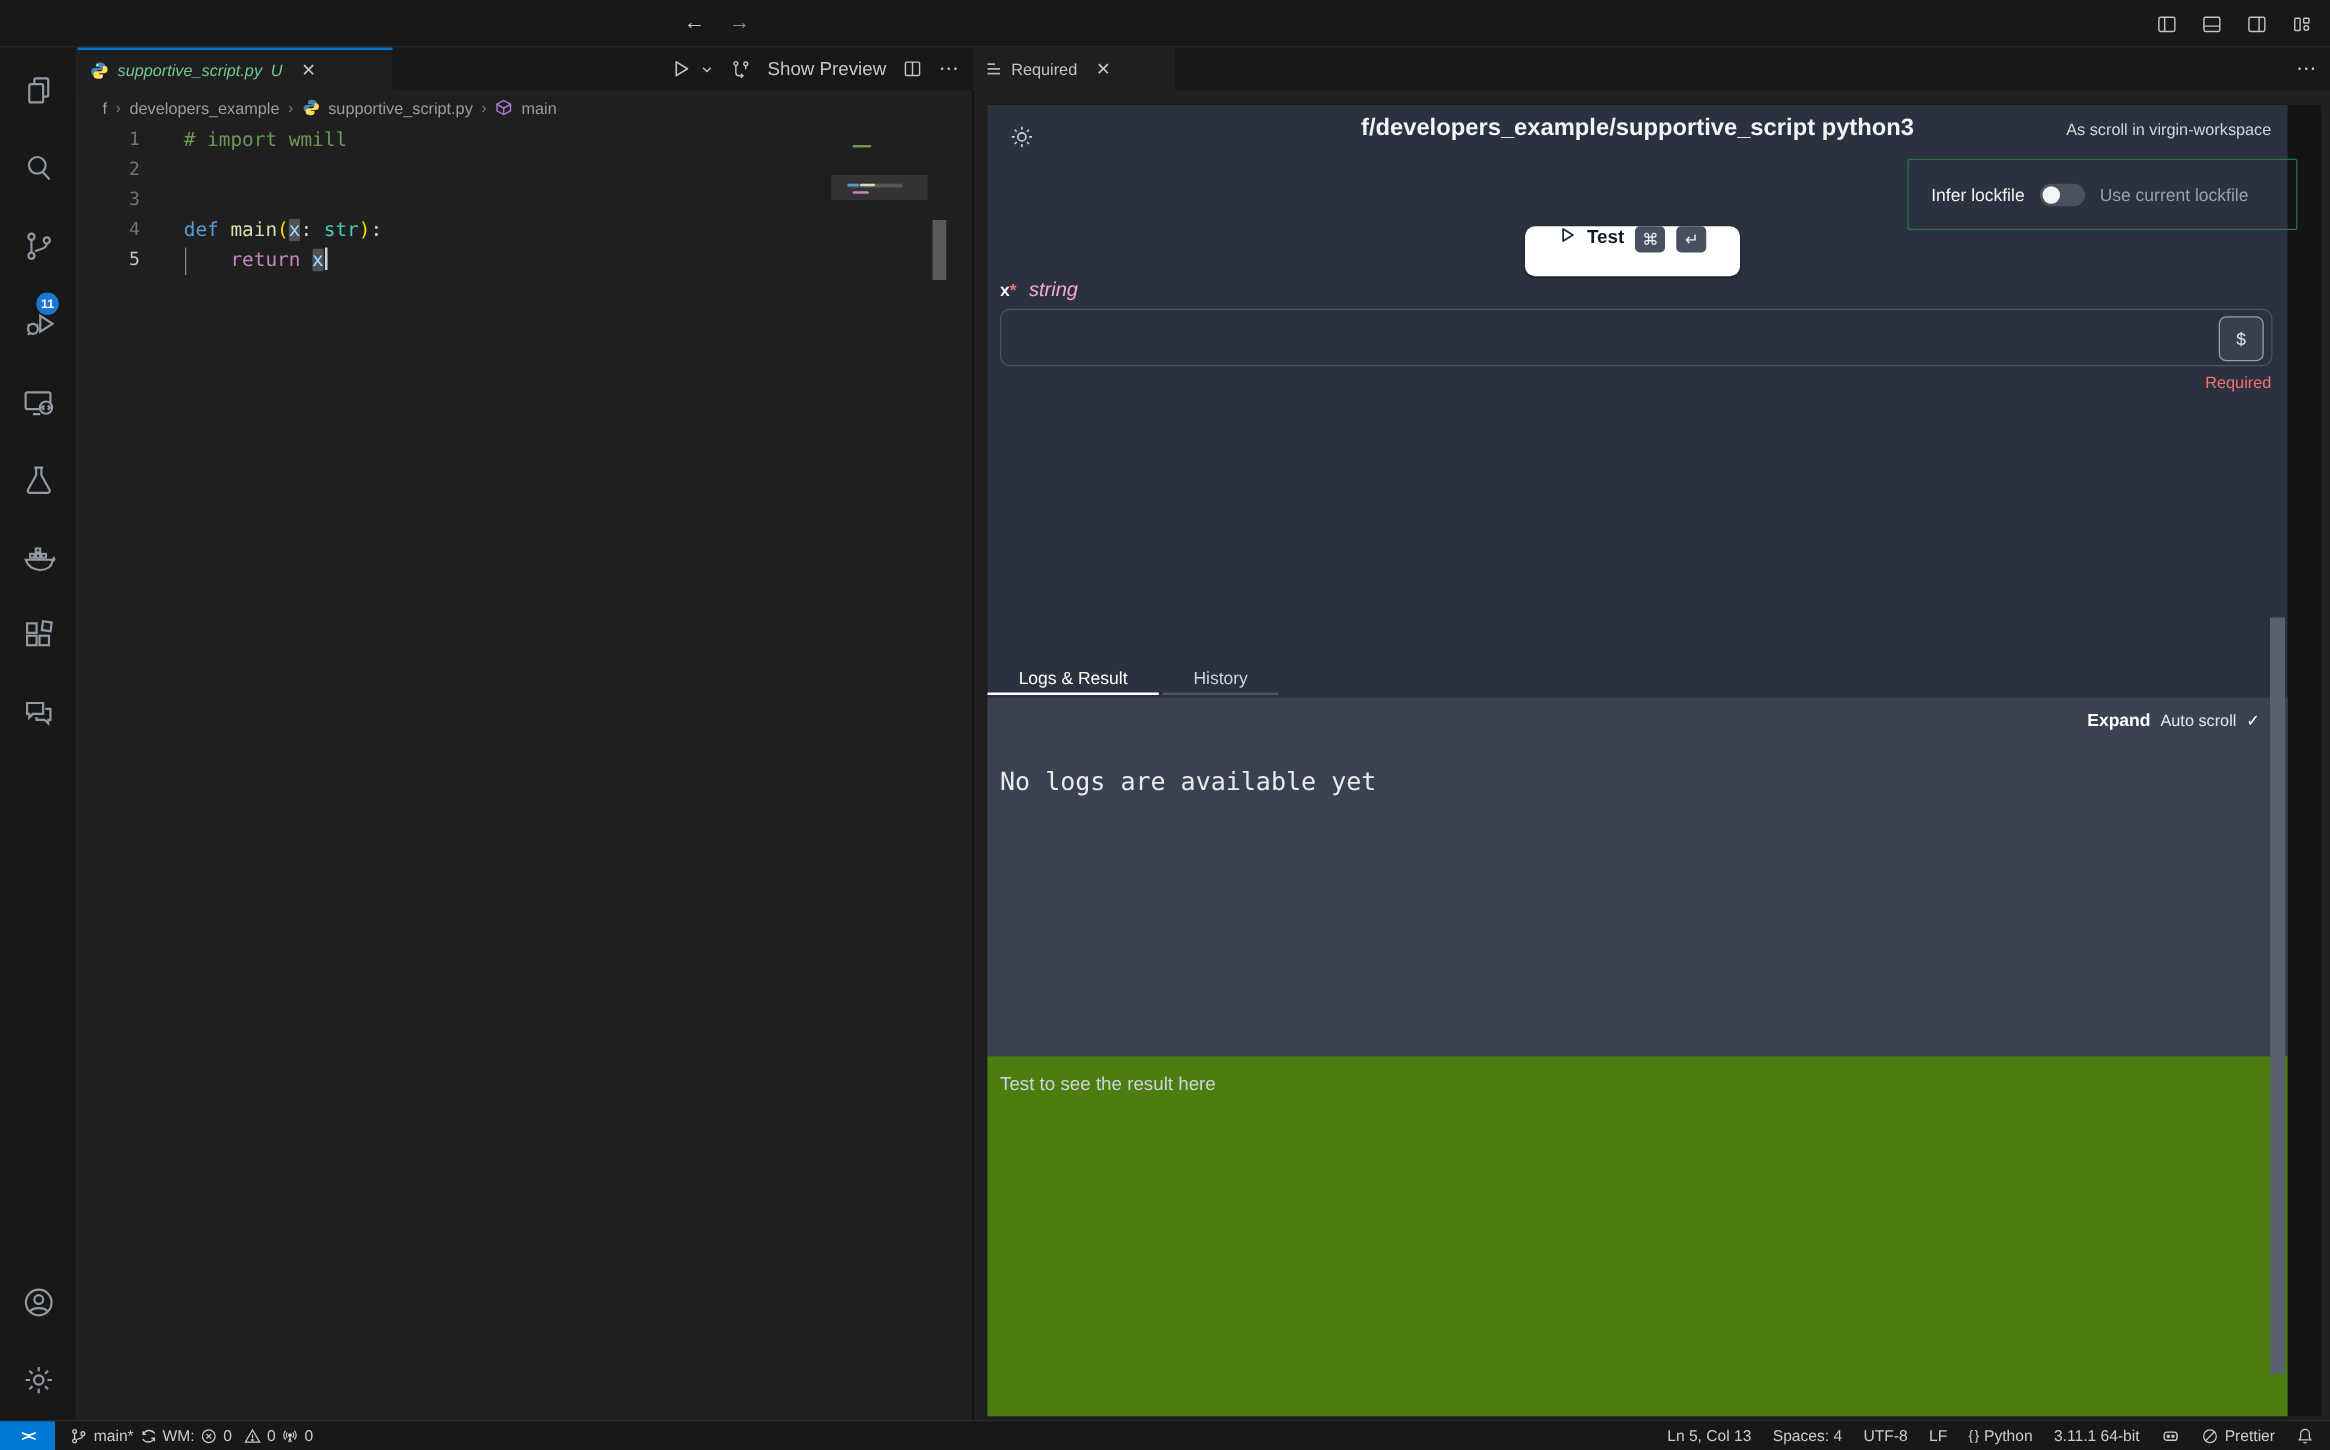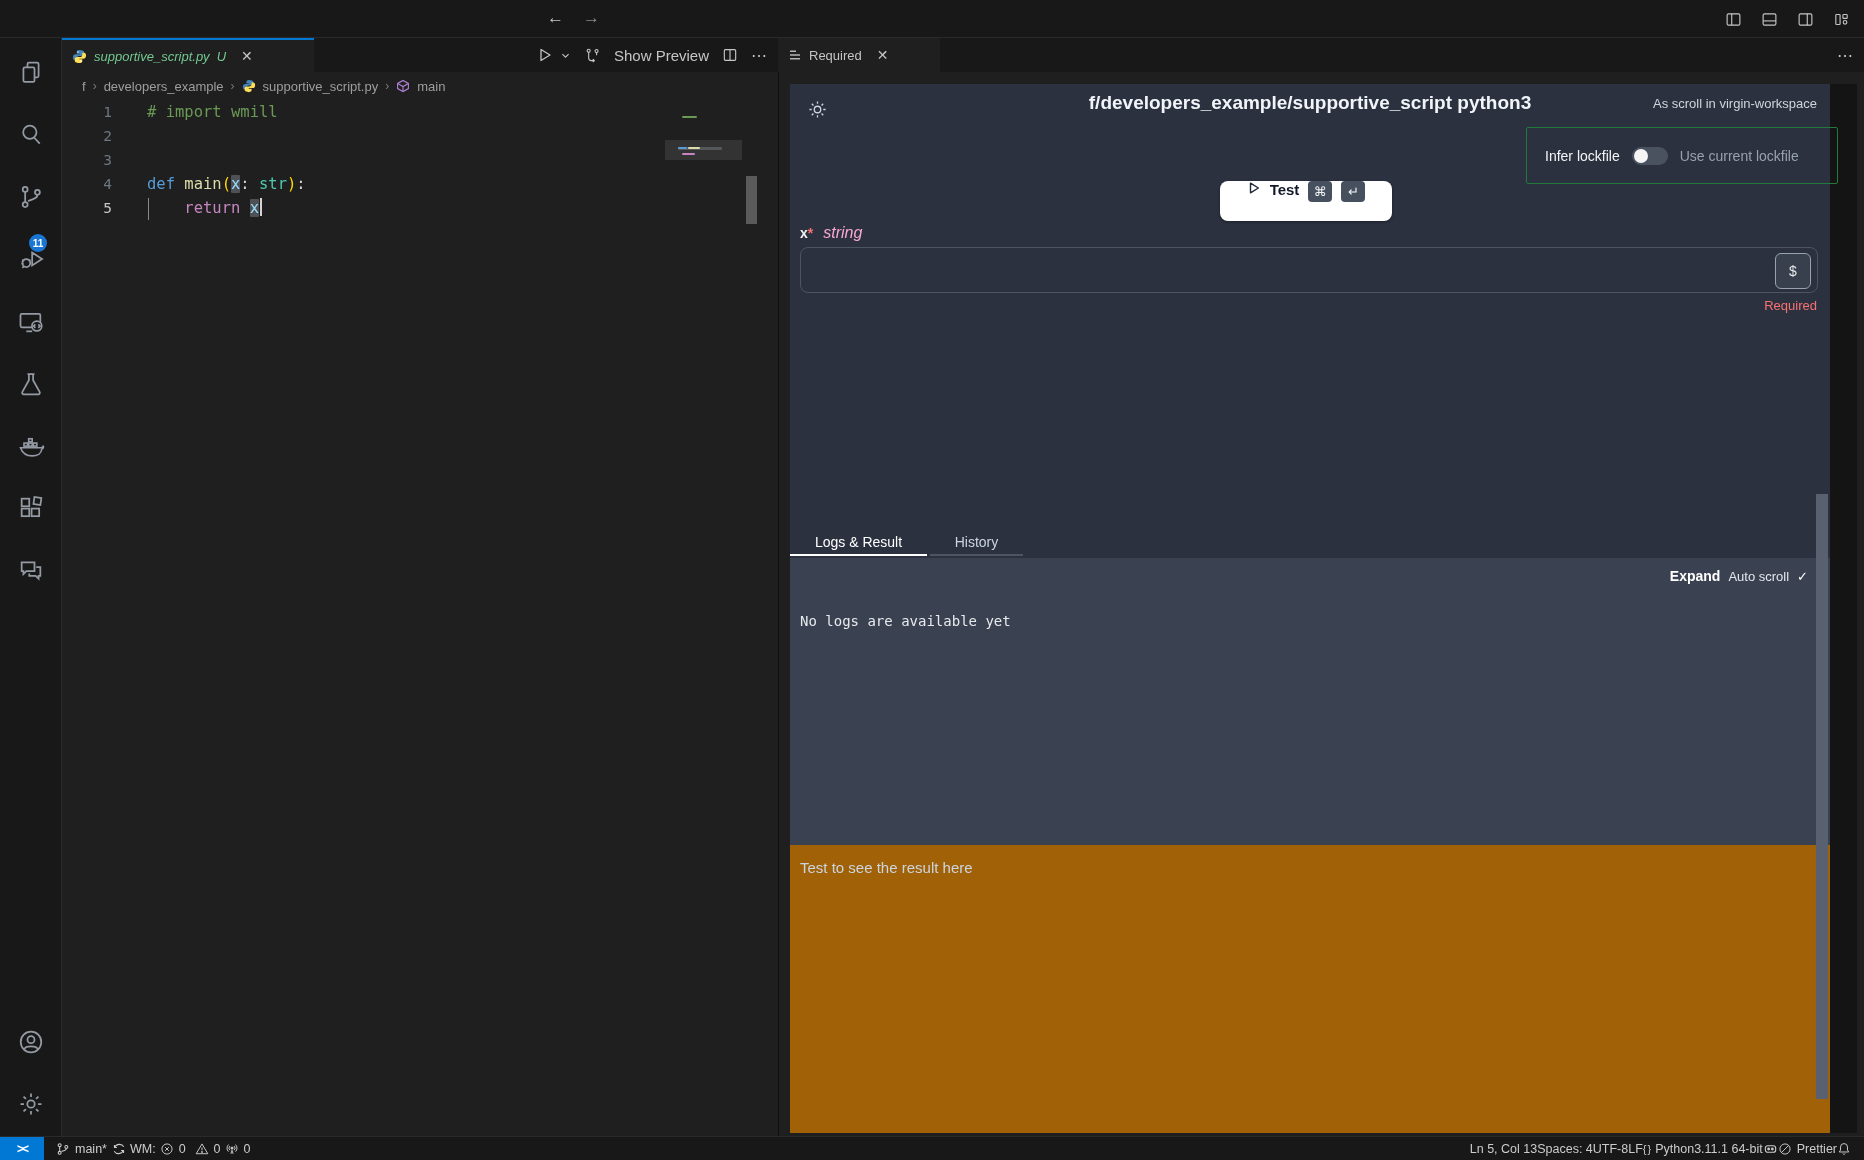--- a/index.html
+++ b/index.html
@@ -74,34 +74,34 @@
              border-radius:6px;display:flex;align-items:center;justify-content:center;color:#e5e7eb;font-size:14px;}
   #required{right:13px;top:214px;color:#f87171;font-size:13px;}
   #wtabs{left:0;top:444px;height:30px;display:flex;}
   .wtab{height:28px;line-height:28px;text-align:center;font-size:14px;box-sizing:border-box;}
   #wtab-logs{width:137px;color:#ffffff;border-bottom:2px solid #ffffff;}
   #wtab-history{width:93px;margin-left:3px;color:#cbd5e1;border-bottom:2px solid #4b5563;}
   #logspanel{left:0;top:474px;width:1040px;height:287px;background:#3a4150;}
   #logctrls{position:absolute;right:22px;top:10px;display:flex;align-items:center;gap:8px;}
   #expand{font-weight:bold;font-size:14px;color:#fff;}
   #autoscroll{font-size:13px;color:#e2e8f0;}
-  #nologs{position:absolute;left:10px;top:55px;font-family:"DejaVu Sans Mono",monospace;font-size:14px;color:#e8eaed;}
-  #resultpanel{left:0;top:761px;width:1040px;height:288px;background:#a16207;}
+  #nologs{position:absolute;left:10px;top:55px;font-family:"DejaVu Sans Mono",monospace;font-size:20px;color:#e8eaed;}
+  #resultpanel{left:0;top:761px;width:1040px;height:288px;background:#4d7c0f;}
   #resulttext{position:absolute;left:10px;top:14px;font-size:15px;color:#cbd5e1;}
   #wvscroll{left:1026px;top:410px;width:12px;height:605px;background:#596070;}
   #wvgutter{left:1830px;top:84px;width:27px;height:1049px;background:#141414;}
 
   
   #statusbar{left:0;top:1136px;width:1864px;height:24px;background:#181818;border-top:1px solid #2a2a2a;
              box-sizing:border-box;font-size:12.5px;color:#cccccc;display:flex;align-items:center;}
   #remotebtn{width:44px;height:100%;background:#0078d4;color:#fff;display:flex;align-items:center;justify-content:center;
              font-weight:bold;font-size:12px;letter-spacing:-2px;flex:0 0 auto;}
   .sitem{display:flex;align-items:center;gap:5px;white-space:nowrap;}
   #sbleft{display:flex;align-items:center;gap:4px;margin-left:12px;}
-  #sbright{display:flex;align-items:center;margin-left:auto;margin-right:13px;padding-left:37px;}
+  #sbright{display:flex;align-items:center;gap:17px;margin-left:auto;margin-right:13px;padding-left:37px;}
   .braces{font-size:11px;letter-spacing:-1px;}
 </style>
 </head>
 <body>
 
 <div id="app">
 
   <div id="titlebar" class="abs">
     <div class="abs navarrow" style="left:547px;top:8px;">←</div>
     <div class="abs navarrow" style="left:583px;top:8px;color:#8b8b8b;">→</div>

